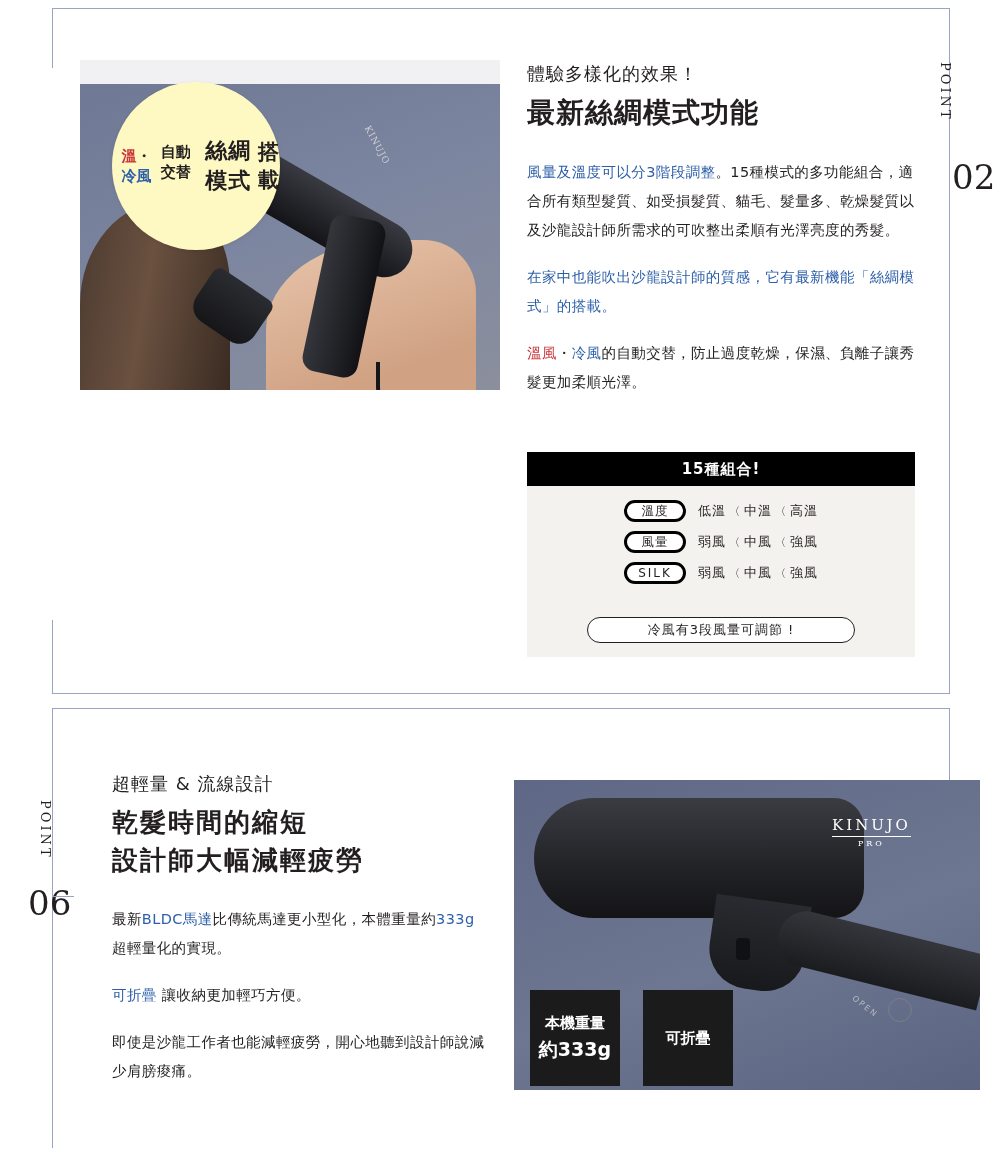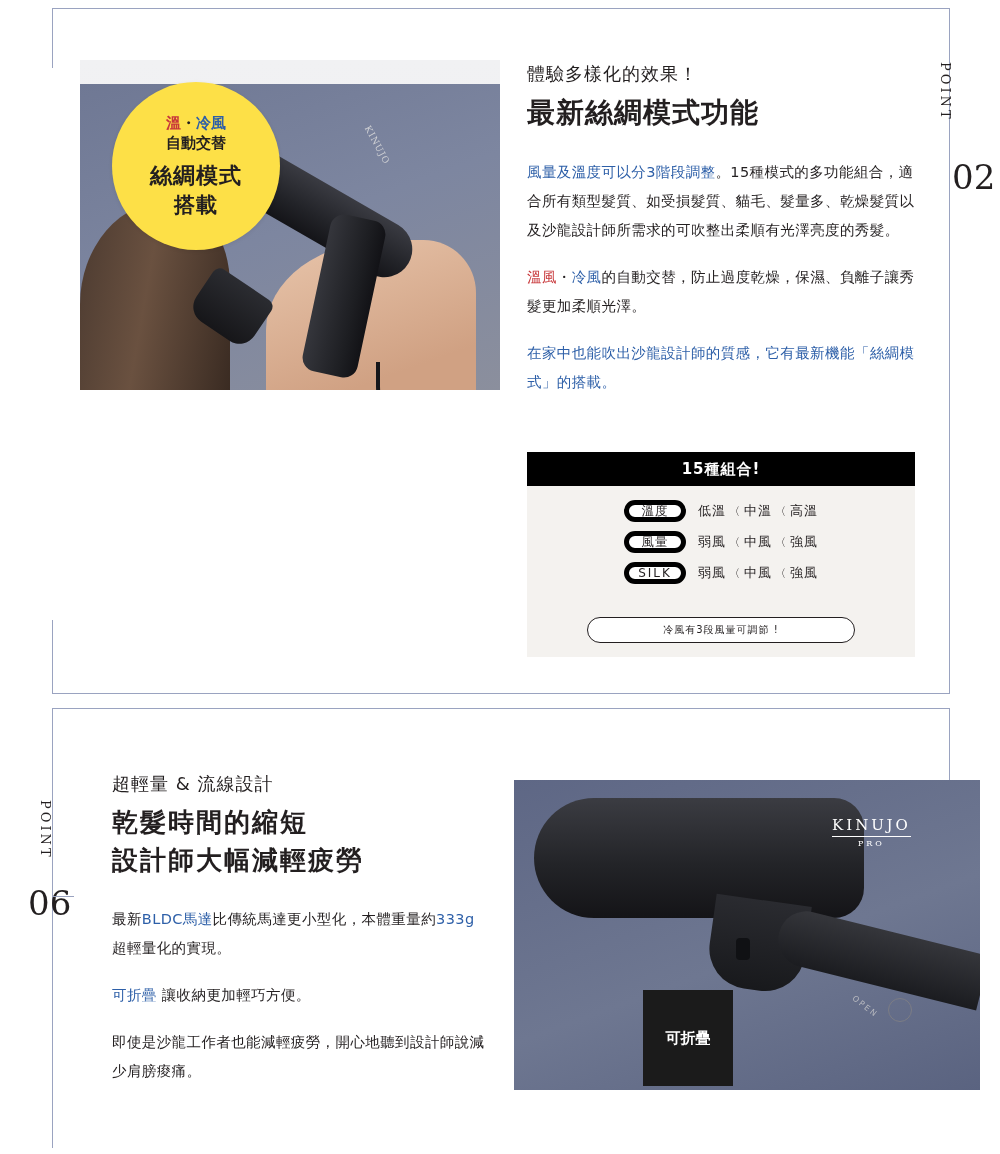--- a/index.html
+++ b/index.html
@@ -180,24 +180,24 @@
     font-family: "DejaVu Serif", "Liberation Serif", serif;
   }
 
   .bubble {
     position: absolute;
     left: 52px;
     top: 22px;
     width: 168px;
     height: 168px;
     border-radius: 50%;
-    background: #fde047;
+    background: #fef9c3;
     box-shadow: 0 1px 4px rgba(0,0,0,0.08);
     display: flex;
-    flex-direction: column;
+    flex-direction: row;
     align-items: center;
     justify-content: center;
     text-align: right;
     line-height: 1.35;
   }
   .bubble-l1 {
     font-size: 15px;
     font-weight: bold;
   }
   .bubble-l1 .hot { color: #c8373a; }
@@ -269,21 +269,21 @@
   }
   .combo-row {
     display: flex;
     align-items: center;
     justify-content: center;
     margin-bottom: 9px;
   }
   .pill {
     width: 62px;
     height: 22px;
-    border: 5px solid #000000;
+    border: 3px solid #000000;
     border-radius: 12px;
     background: #ffffff;
     font-size: 12.5px;
     display: flex;
     align-items: center;
     justify-content: center;
     letter-spacing: 1px;
     box-sizing: border-box;
   }
   .pill.silk { letter-spacing: 2px; font-size: 12px; }
@@ -297,21 +297,21 @@
   .combo-note {
     margin: 8px auto 0 auto;
     width: 268px;
     height: 26px;
     border: 1px solid #231f20;
     border-radius: 14px;
     background: #ffffff;
     display: flex;
     align-items: center;
     justify-content: center;
-    font-size: 10px;
+    font-size: 13px;
     letter-spacing: 1px;
     box-sizing: border-box;
   }
 
   
   .sec03 {
     position: absolute;
     left: 0;
     top: 700px;
     width: 1000px;
@@ -505,22 +505,22 @@
         <div class="bubble-l2">自動交替</div>
         <div class="bubble-l3">絲綢模式</div>
         <div class="bubble-l4">搭載</div>
       </div>
     </div>
 
     <div class="txt02">
       <div class="kicker">體驗多樣化的效果！</div>
       <div class="headline02">最新絲綢模式功能</div>
       <div class="para" id="p02-para-0"><span class="blue">風量及溫度可以分3階段調整</span><span>。15種模式的多功能組合，適合所有類型髮質、如受損髮質、貓毛、髮量多、乾燥髮質以及沙龍設計師所需求的可吹整出柔順有光澤亮度的秀髮。</span></div>
+      <div class="para" id="p02-para-1"><span class="blue">在家中也能吹出沙龍設計師的質感，它有最新機能「絲綢模式」的搭載。</span></div>
       <div class="para" id="p02-para-2"><span class="red">溫風</span><span>・</span><span class="blue">冷風</span><span>的自動交替，防止過度乾燥，保濕、負離子讓秀髮更加柔順光澤。</span></div>
-      <div class="para" id="p02-para-1"><span class="blue">在家中也能吹出沙龍設計師的質感，它有最新機能「絲綢模式」的搭載。</span></div>
     </div>
 
     <div class="combo">
       <div class="combo-head">15種組合!</div>
       <div class="combo-body" id="combo-rows">
           <div class="combo-row">
             <div class="pill">溫度</div>
             <div class="levels"><span>低溫</span><span class="gt">〈</span><span>中溫</span><span class="gt">〈</span><span>高溫</span></div>
           </div>
           <div class="combo-row">
@@ -564,15 +564,19 @@
       <div class="p03-btn"></div>
       <div class="p03-logo">
         <div class="lg">KINUJO</div>
         <div class="sm">PRO</div>
       </div>
       <div class="p03-open">OPEN</div>
       <div class="p03-dot"></div>
     </div>
   </section>
 
+  <div class="tag-weight">
+    <div class="t1">本機重量</div>
+    <div class="t2">約333g</div>
+  </div>
   <div class="tag-fold">可折疊</div>
 
 </div>
 
 </body></html>

